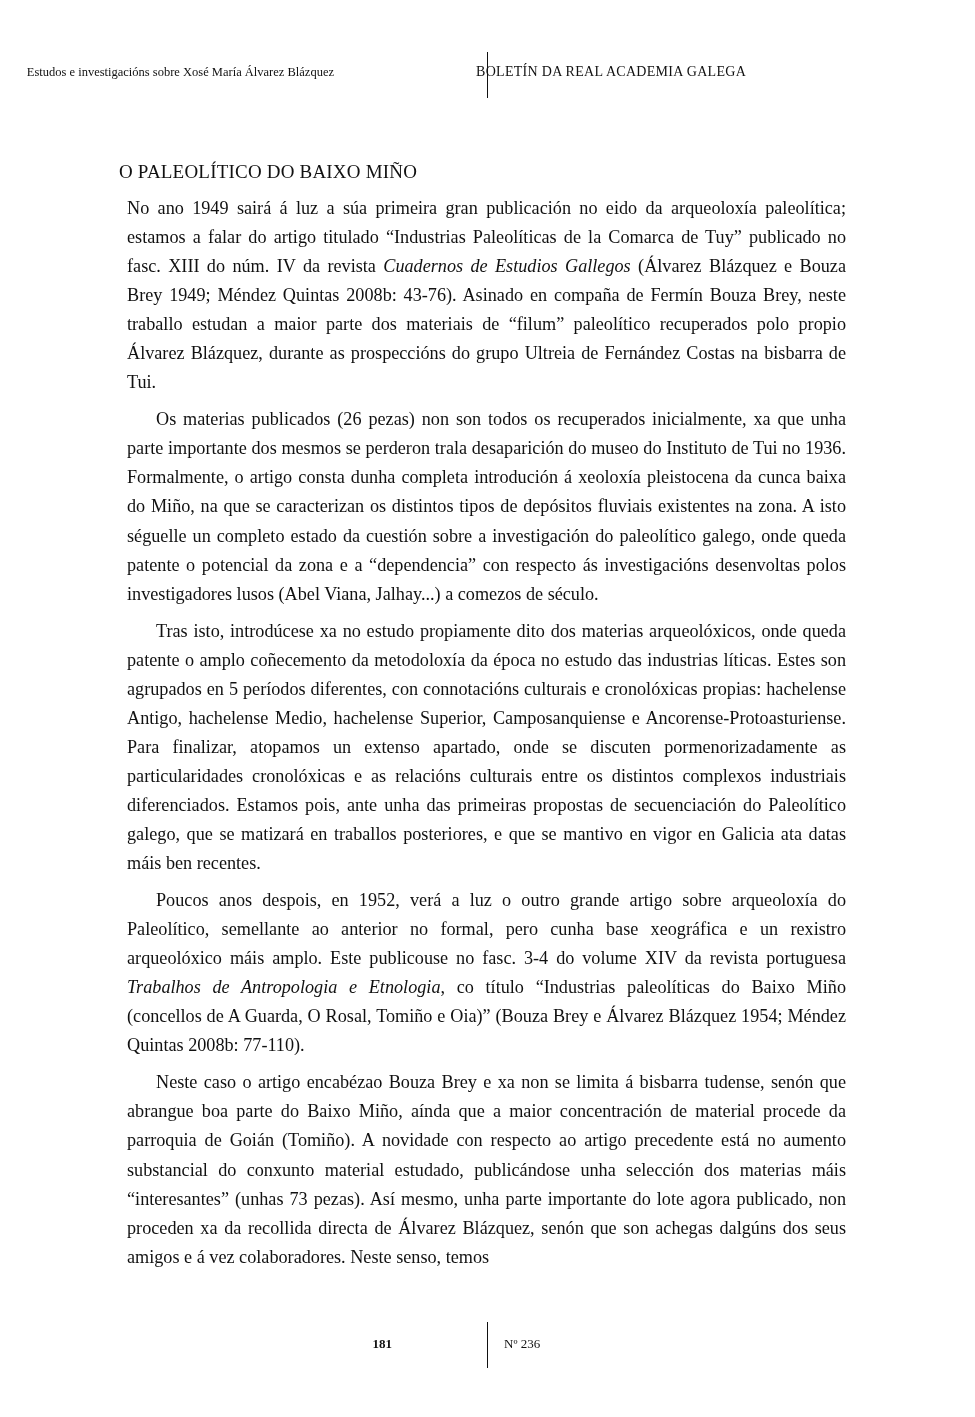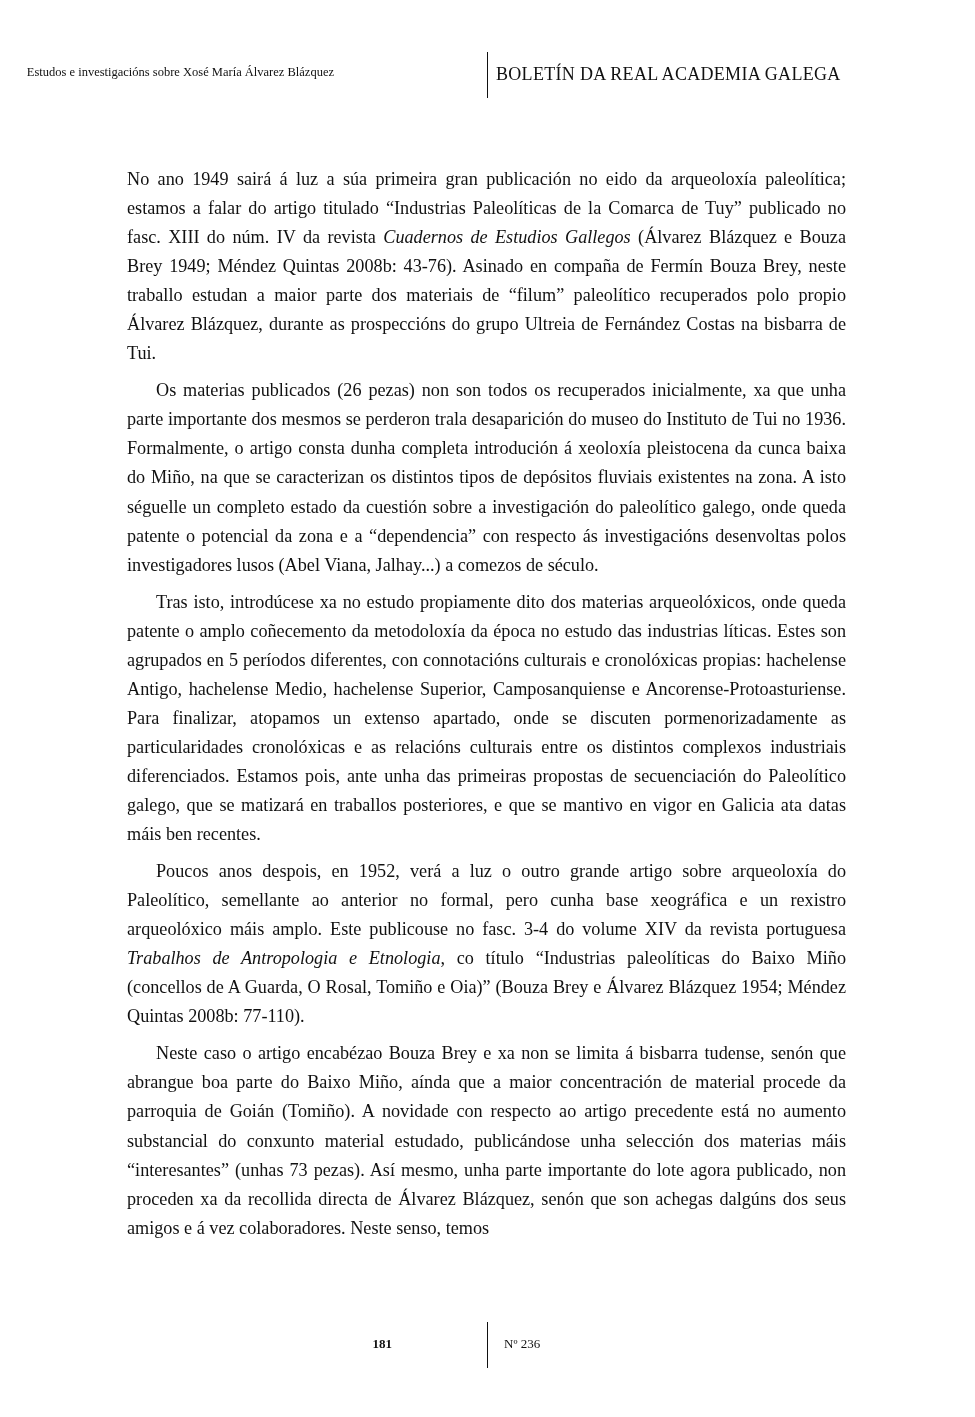--- a/index.html
+++ b/index.html
@@ -1,41 +1,42 @@
 <!DOCTYPE html>
 <html><head>
 <meta charset="utf-8">
 <style>
   html, body { margin: 0; padding: 0; background: #ffffff; }
   body { width: 975px; height: 1417px; position: relative; overflow: hidden;
          font-family: "Liberation Serif", "DejaVu Serif", serif; color: #111; }
   .running-header { position: absolute; top: 52px; left: 0; width: 836px; height: 48px; }
   .rh-left { position: absolute; right: 502px; top: 13px; font-size: 12.5px; white-space: nowrap; }
   .rh-divider { position: absolute; left: 487px; top: 0; width: 1px; height: 46px; background: #111; }
-  .rh-right { position: absolute; left: 496px; top: 12px; font-size: 18px; letter-spacing: 0.3px; white-space: nowrap; }
+  .rh-right { position: absolute; left: 476px; top: 12px; font-size: 14px; letter-spacing: 0.3px; white-space: nowrap; }
   .content { position: absolute; left: 119px; top: 157px; width: 735px; }
   .section-title { font-size: 19px; line-height: 29px; margin: 0; font-weight: normal; letter-spacing: 0.2px; }
   .para { font-size: 18.2px; line-height: 29.05px; margin: 8px; text-align: justify; hyphens: manual; }
   .para.indent { text-indent: 29px; }
   .para i { font-style: italic; }
   .folio { position: absolute; top: 1322px; left: 0; width: 897px; height: 46px; }
   .folio-num { position: absolute; right: 505px; top: 14px; font-size: 13px; font-weight: bold; }
   .folio-divider { position: absolute; left: 487px; top: 0; width: 1px; height: 46px; background: #111; }
   .folio-issue { position: absolute; left: 504px; top: 14px; font-size: 13px; }
 </style>
 </head>
 <body>
 
 <div class="running-header">
   <span class="rh-left">Estudos e investigacións sobre Xosé María Álvarez Blázquez</span>
   <span class="rh-divider"></span>
   <span class="rh-right">BOLETÍN DA REAL ACADEMIA GALEGA</span>
 </div>
 
 <div class="content">
+  <h2 class="section-title">O PALEOLÍTICO DO BAIXO MIÑO</h2>
   <div id="paras">
       <p class="para"><span>No ano 1949 sairá á luz a súa primeira gran publicación no eido da arqueoloxía paleolí­tica; estamos a falar do artigo titulado “Industrias Paleolíticas de la Comarca de Tuy” publicado no fasc. XIII do núm. IV da revista </span><i>Cuadernos de Estudios Gallegos</i><span> (Álvarez Blázquez e Bouza Brey 1949; Méndez Quintas 2008b: 43-76). Asinado en compaña de Fermín Bouza Brey, neste traballo estudan a maior parte dos materiais de “filum” paleo­lítico recuperados polo propio Álvarez Blázquez, durante as prospeccións do grupo Ultreia de Fernández Costas na bisbarra de Tui.</span></p>
       <p class="para indent"><span>Os materias publicados (26 pezas) non son todos os recuperados inicialmente, xa que unha parte importante dos mesmos se perderon trala desaparición do museo do Institu­to de Tui no 1936. Formalmente, o artigo consta dunha completa introdución á xeolo­xía pleistocena da cunca baixa do Miño, na que se caracterizan os distintos tipos de depósitos fluviais existentes na zona. A isto séguelle un completo estado da cuestión sobre a investigación do paleolítico galego, onde queda patente o potencial da zona e a “dependencia” con respecto ás investigacións desenvoltas polos investigadores lusos (Abel Viana, Jalhay...) a comezos de século.</span></p>
       <p class="para indent"><span>Tras isto, introdúcese xa no estudo propiamente dito dos materias arqueolóxicos, onde queda patente o amplo coñecemento da metodoloxía da época no estudo das industrias líticas. Estes son agrupados en 5 períodos diferentes, con connotacións cultu­rais e cronolóxicas propias: hachelense Antigo, hachelense Medio, hachelense Superior, Camposanquiense e Ancorense-Protoasturiense. Para finalizar, atopamos un extenso apartado, onde se discuten pormenorizadamente as particularidades cronolóxicas e as relacións culturais entre os distintos complexos industriais diferenciados. Estamos pois, ante unha das primeiras propostas de secuenciación do Paleolítico galego, que se mati­zará en traballos posteriores, e que se mantivo en vigor en Galicia ata datas máis ben recentes.</span></p>
       <p class="para indent"><span>Poucos anos despois, en 1952, verá a luz o outro grande artigo sobre arqueoloxía do Paleolítico, semellante ao anterior no formal, pero cunha base xeográfica e un rexistro arqueolóxico máis amplo. Este publicouse no fasc. 3-4 do volume XIV da revista portu­guesa </span><i>Trabalhos de Antropologia e Etnologia</i><span>, co título “Industrias paleolíticas do Baixo Miño (concellos de A Guarda, O Rosal, Tomiño e Oia)” (Bouza Brey e Álvarez Blázquez 1954; Méndez Quintas 2008b: 77-110).</span></p>
       <p class="para indent"><span>Neste caso o artigo encabézao Bouza Brey e xa non se limita á bisbarra tudense, senón que abrangue boa parte do Baixo Miño, aínda que a maior concentración de material pro­cede da parroquia de Goián (Tomiño). A novidade con respecto ao artigo precedente está no aumento substancial do conxunto material estudado, publicándose unha selec­ción dos materias máis “interesantes” (unhas 73 pezas). Así mesmo, unha parte impor­tante do lote agora publicado, non proceden xa da recollida directa de Álvarez Blázquez, senón que son achegas dalgúns dos seus amigos e á vez colaboradores. Neste senso, temos</span></p>
     </div>
 </div>
 
 <div class="folio">

